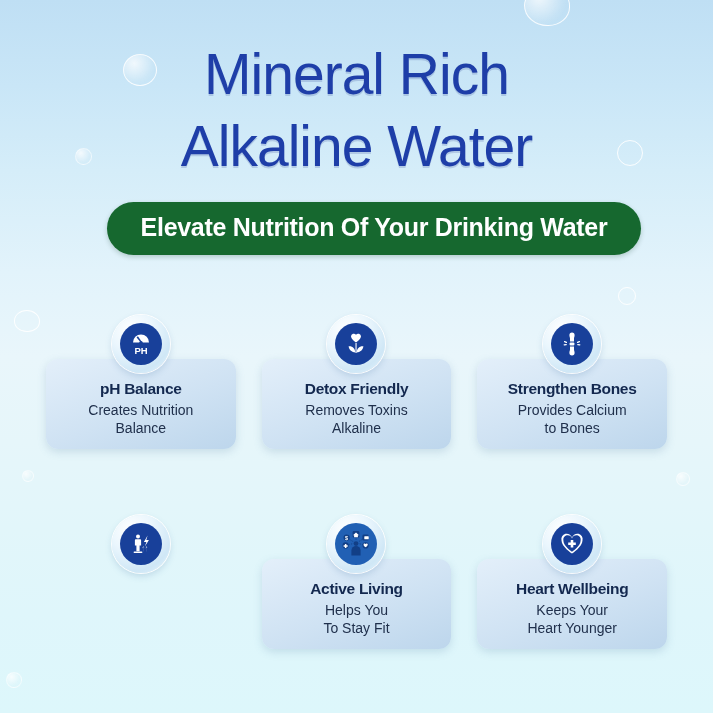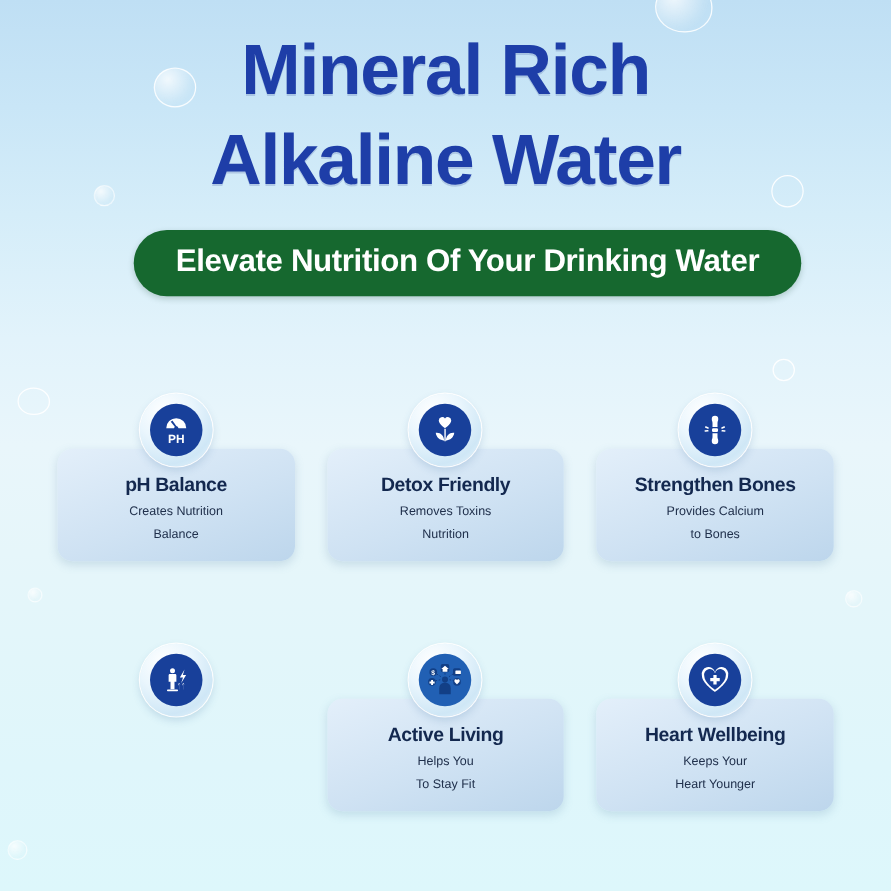--- a/index.html
+++ b/index.html
@@ -26,25 +26,25 @@
     border:1px solid rgba(255,255,255,.85);
     background: radial-gradient(circle at 32% 28%, rgba(255,255,255,.75), rgba(255,255,255,.10) 58%, rgba(255,255,255,0) 72%);
   }
   .bub.ring { background:transparent; border:1px solid rgba(255,255,255,.9); }
   .bub.faint { border-color: rgba(255,255,255,.55); }
 
   
   .header { position:absolute; left:0; right:0; top:0; text-align:center; }
   .title {
     color:#1e3ea8;
-    font-weight:700;
+    font-weight:400;
     font-size:57px;
     line-height:72px;
     letter-spacing:-1px;
-    padding-top:20px;
+    padding-top:38px;
     text-shadow: 0 2px 0 rgba(25,50,140,.18);
   }
   .title .l2 { display:block; }
 
   .banner-wrap { margin-top:20px; display:flex; justify-content:center;padding-left:35px; }
   .banner {
     background:#16682f;
     color:#ffffff;
     font-weight:800;
     font-size:25px;
@@ -99,21 +99,21 @@
     background: linear-gradient(160deg, #e3effa 0%, #cfe2f3 55%, #bdd6ec 100%);
     box-shadow: 0 3px 8px rgba(90,130,170,.22);
     position:relative; z-index:1;
   }
   .card-title {
     font-size:15.5px; font-weight:700; color:#13284f;
     letter-spacing:-.3px; line-height:20px;
   }
   .card-desc {
     margin-top:2px;
-    font-size:10px; color:#20304c; line-height:18px;text-align:center;
+    font-size:14px; color:#20304c; line-height:18px;text-align:center;
   }
 </style>
 </head>
 <body>
 
 <div class="bubbles">
   <div class="bub" style="left:524px; top:-14px; width:46px; height:40px; border-radius:50% 50% 48% 52%;"></div>
   <div class="bub" style="left:123px; top:54px;  width:34px; height:32px;"></div>
   <div class="bub ring" style="left:617px; top:140px; width:26px; height:26px;"></div>
   <div class="bub faint" style="left:75px;  top:148px; width:17px; height:17px;"></div>
@@ -166,21 +166,21 @@
           <path d="M13.4 22.5c-3.6-.4-6.4-2.6-6.8-6.3 3.7-.5 6.4 2 6.8 6.3z" fill="#fff"></path>
           <path d="M14.6 22.5c3.6-.4 6.4-2.6 6.8-6.3-3.7-.5-6.4 2-6.8 6.3z" fill="#fff"></path>
           <rect x="13.5" y="13" width="1.1" height="10" fill="#fff"></rect>
         </svg>
       </div>
     </div>
     <div class="card">
       <div class="card-title">Detox Friendly</div>
       <div class="card-desc">
         <span>Removes Toxins</span><br>
-        <span>Nutrition</span>
+        <span>Alkaline</span>
       </div>
     </div>
   </div>
 
   <div class="feature">
     <div class="icon-bubble">
       <div class="icon-disc">
         <svg width="28" height="28" viewBox="0 0 28 28" aria-hidden="true">
           <path d="M11.4 5.2a2.3 2.3 0 0 1 5.2 0c0 1.4-.6 2-.6 3.2v3.1h-4V8.4c0-1.2-.6-1.8-.6-3.2z" fill="#fff"></path>
           <path d="M11.4 22.8a2.3 2.3 0 0 0 5.2 0c0-1.4-.6-2-.6-3.2v-3.1h-4v3.1c0 1.2-.6 1.8-.6 3.2z" fill="#fff"></path>

